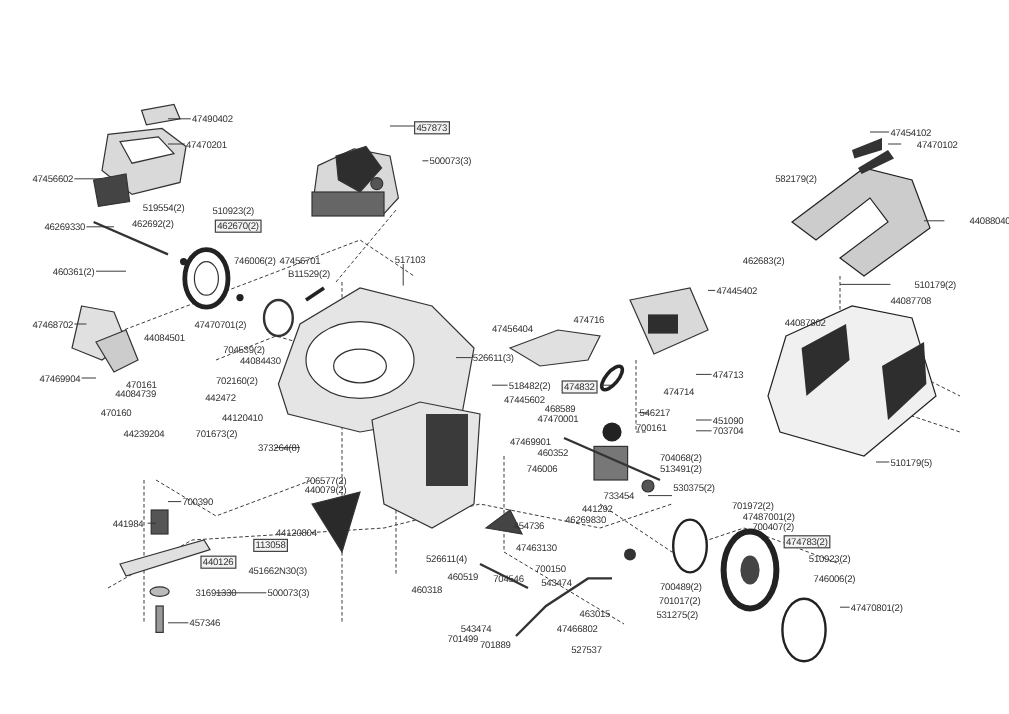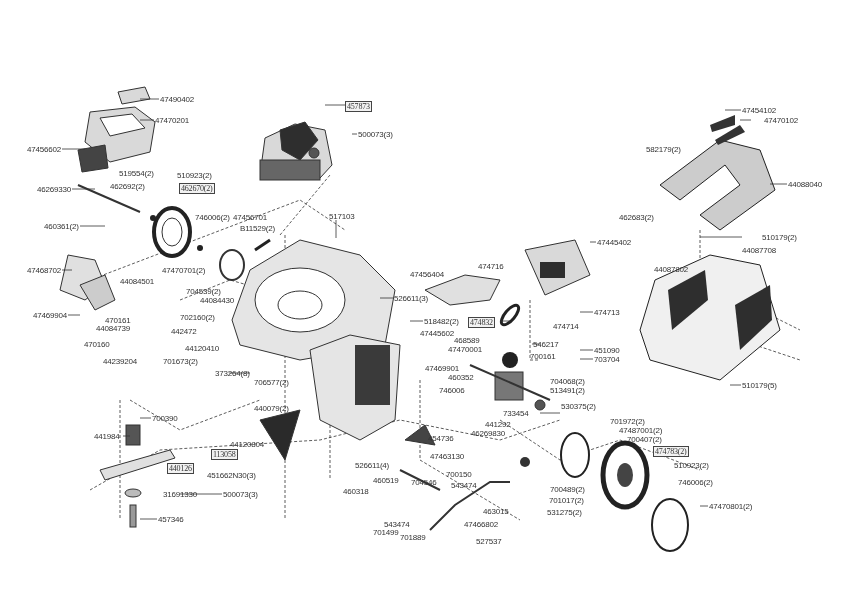--- a/index.html
+++ b/index.html
@@ -1,21 +1,21 @@
 <!DOCTYPE html>
 <html><head>
 <meta charset="utf-8">
 <style>
   html, body { margin:0; padding:0; background:#ffffff; }
   body { width:841px; height:595px; position:relative; overflow:hidden;
          font-family:"Liberation Sans", sans-serif; }
   #diagram { position:absolute; left:0; top:0; width:690px; height:595px; }
   .lbl { position:absolute; font-size:8px; line-height:9px; color:#333333;
          white-space:nowrap; letter-spacing:-0.2px; }
-  .lbl.boxed { border:1px solid #444; padding:0 1px; background:#f2f2f2;font-family:Liberation Serif, serif; }
+  .lbl.boxed { border:1px solid #444; padding:0 1px; background:#f2f2f2; }
 </style>
 </head>
 <body>
 
 <div id="diagram">
   <svg width="841" height="595" viewBox="0 0 841 595" style="position:absolute;left:0;top:0">
     <g fill="none" stroke="#333" stroke-width="0.8" stroke-dasharray="3,2">
       <path d="M90 280 L300 200 L345 230"></path>
       <path d="M280 235 L330 175"></path>
       <path d="M285 235 L285 520"></path>
@@ -166,21 +166,21 @@
   <span class="lbl" style="left:530px;top:352px">700161</span>
   <span class="lbl" style="left:594px;top:346px">451090</span>
   <span class="lbl" style="left:594px;top:355px">703704</span>
   <span class="lbl" style="left:425px;top:364px">47469901</span>
   <span class="lbl" style="left:448px;top:373px">460352</span>
   <span class="lbl" style="left:550px;top:377px">704068(2)</span>
   <span class="lbl" style="left:550px;top:386px">513491(2)</span>
   <span class="lbl" style="left:439px;top:386px">746006</span>
   <span class="lbl" style="left:561px;top:402px">530375(2)</span>
   <span class="lbl" style="left:503px;top:409px">733454</span>
-  <span class="lbl" style="left:254px;top:378px">706577(2)</span>
+  <span class="lbl" style="left:254px;top:396px">706577(2)</span>
   <span class="lbl" style="left:254px;top:404px">440079(2)</span>
   <span class="lbl" style="left:485px;top:420px">441292</span>
   <span class="lbl" style="left:471px;top:429px">46269830</span>
   <span class="lbl" style="left:152px;top:414px">700390</span>
   <span class="lbl" style="left:94px;top:432px">441984</span>
   <span class="lbl" style="left:230px;top:440px">44120804</span>
   <span class="lbl boxed" style="left:211px;top:449px">113058</span>
   <span class="lbl boxed" style="left:167px;top:463px">440126</span>
   <span class="lbl" style="left:207px;top:471px">451662N30(3)</span>
   <span class="lbl" style="left:163px;top:490px">31691330</span>
@@ -206,21 +206,21 @@
   <span class="lbl boxed" style="left:653px;top:446px">474783(2)</span>
   <span class="lbl" style="left:674px;top:461px">510923(2)</span>
   <span class="lbl" style="left:550px;top:485px">700489(2)</span>
   <span class="lbl" style="left:549px;top:496px">701017(2)</span>
   <span class="lbl" style="left:678px;top:478px">746006(2)</span>
   <span class="lbl" style="left:547px;top:508px">531275(2)</span>
   <span class="lbl" style="left:709px;top:502px">47470801(2)</span>
   <span class="lbl" style="left:742px;top:106px">47454102</span>
   <span class="lbl" style="left:764px;top:116px">47470102</span>
   <span class="lbl" style="left:646px;top:145px">582179(2)</span>
-  <span class="lbl" style="left:788px;top:180px">44088040</span>
+  <span class="lbl" style="left:808px;top:180px">44088040</span>
   <span class="lbl" style="left:619px;top:213px">462683(2)</span>
   <span class="lbl" style="left:762px;top:233px">510179(2)</span>
   <span class="lbl" style="left:742px;top:246px">44087708</span>
   <span class="lbl" style="left:654px;top:265px">44087802</span>
   <span class="lbl" style="left:742px;top:381px">510179(5)</span>
 
   <svg width="841" height="595" style="position:absolute;left:0;top:0;pointer-events:none">
     <g stroke="#333" stroke-width="0.8" fill="none">
       <line x1="140" y1="99" x2="159" y2="99"></line>
       <line x1="140" y1="120" x2="154" y2="120"></line>

